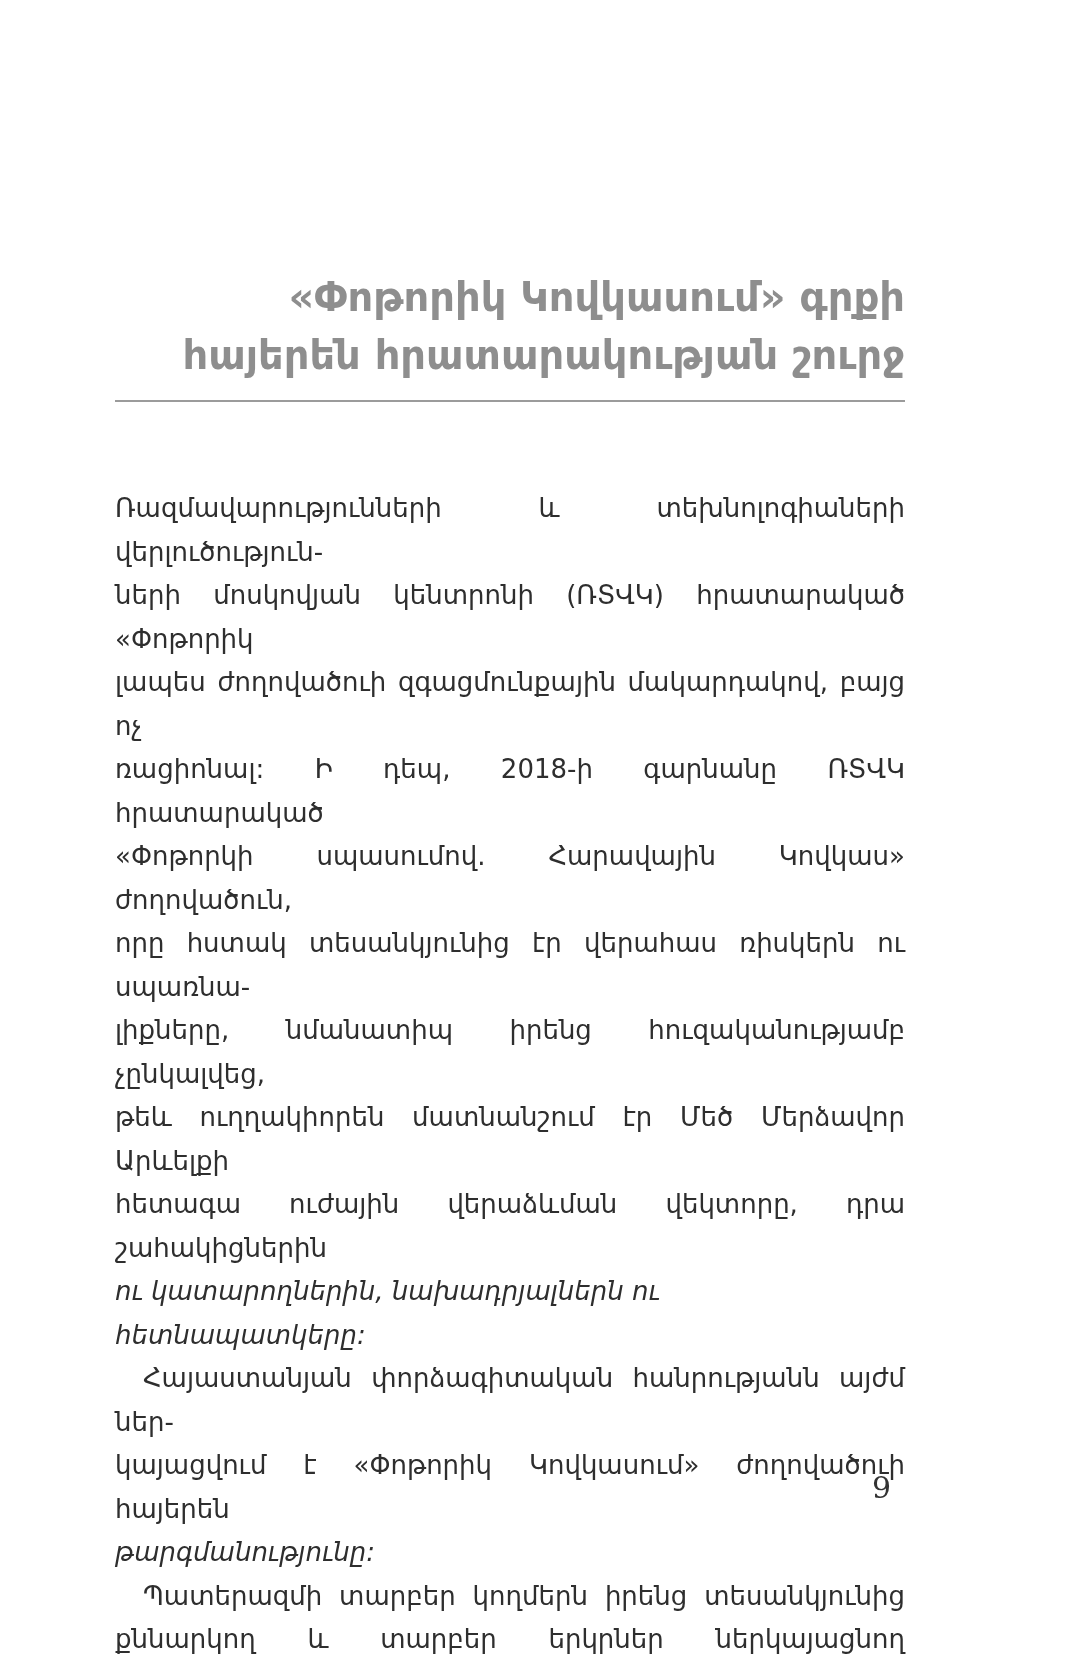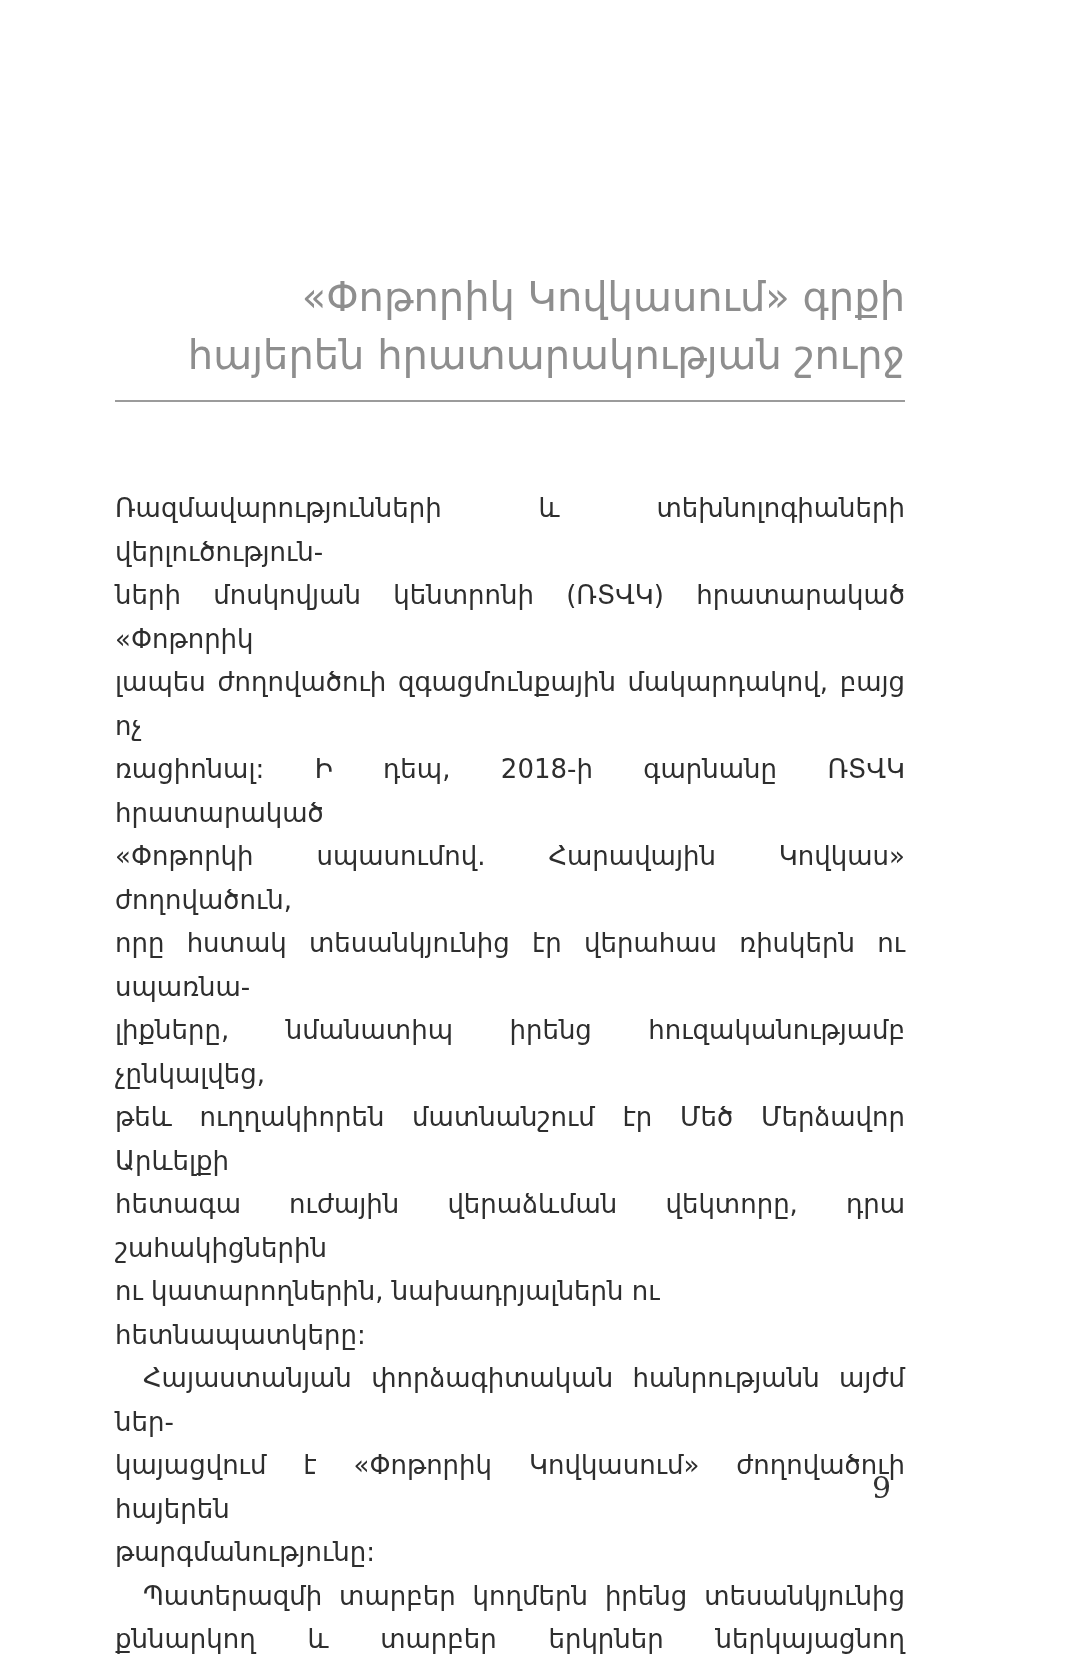--- a/index.html
+++ b/index.html
@@ -13,21 +13,21 @@
   }
   .content {
     position: absolute;
     left: 115px;
     top: 0;
     width: 790px;
   }
   .title {
     margin-top: 268px;
     text-align: right;
-    font-weight: normal;
+    font-weight: bold;
     font-size: 40px;
     line-height: 58px;
     color: #8e8e8e;
   }
   .title-rule {
     margin-top: 16px;
     height: 2px;
     background: #9b9b9b;
     border: none;
   }
@@ -37,20 +37,21 @@
     line-height: 43.5px;
     color: #2e2e2e;
   }
   .ln {
     text-align: justify;
     text-align-last: justify;
   }
   .ln.end {
     text-align: left;
     text-align-last: left;
+    font-style: italic;
   }
   .ln.ind {
     text-indent: 28px;
   }
   .page-number {
     position: absolute;
     top: 1470px;
     right: 196px;
     font-family: "DejaVu Serif", serif;
     font-size: 30px;

